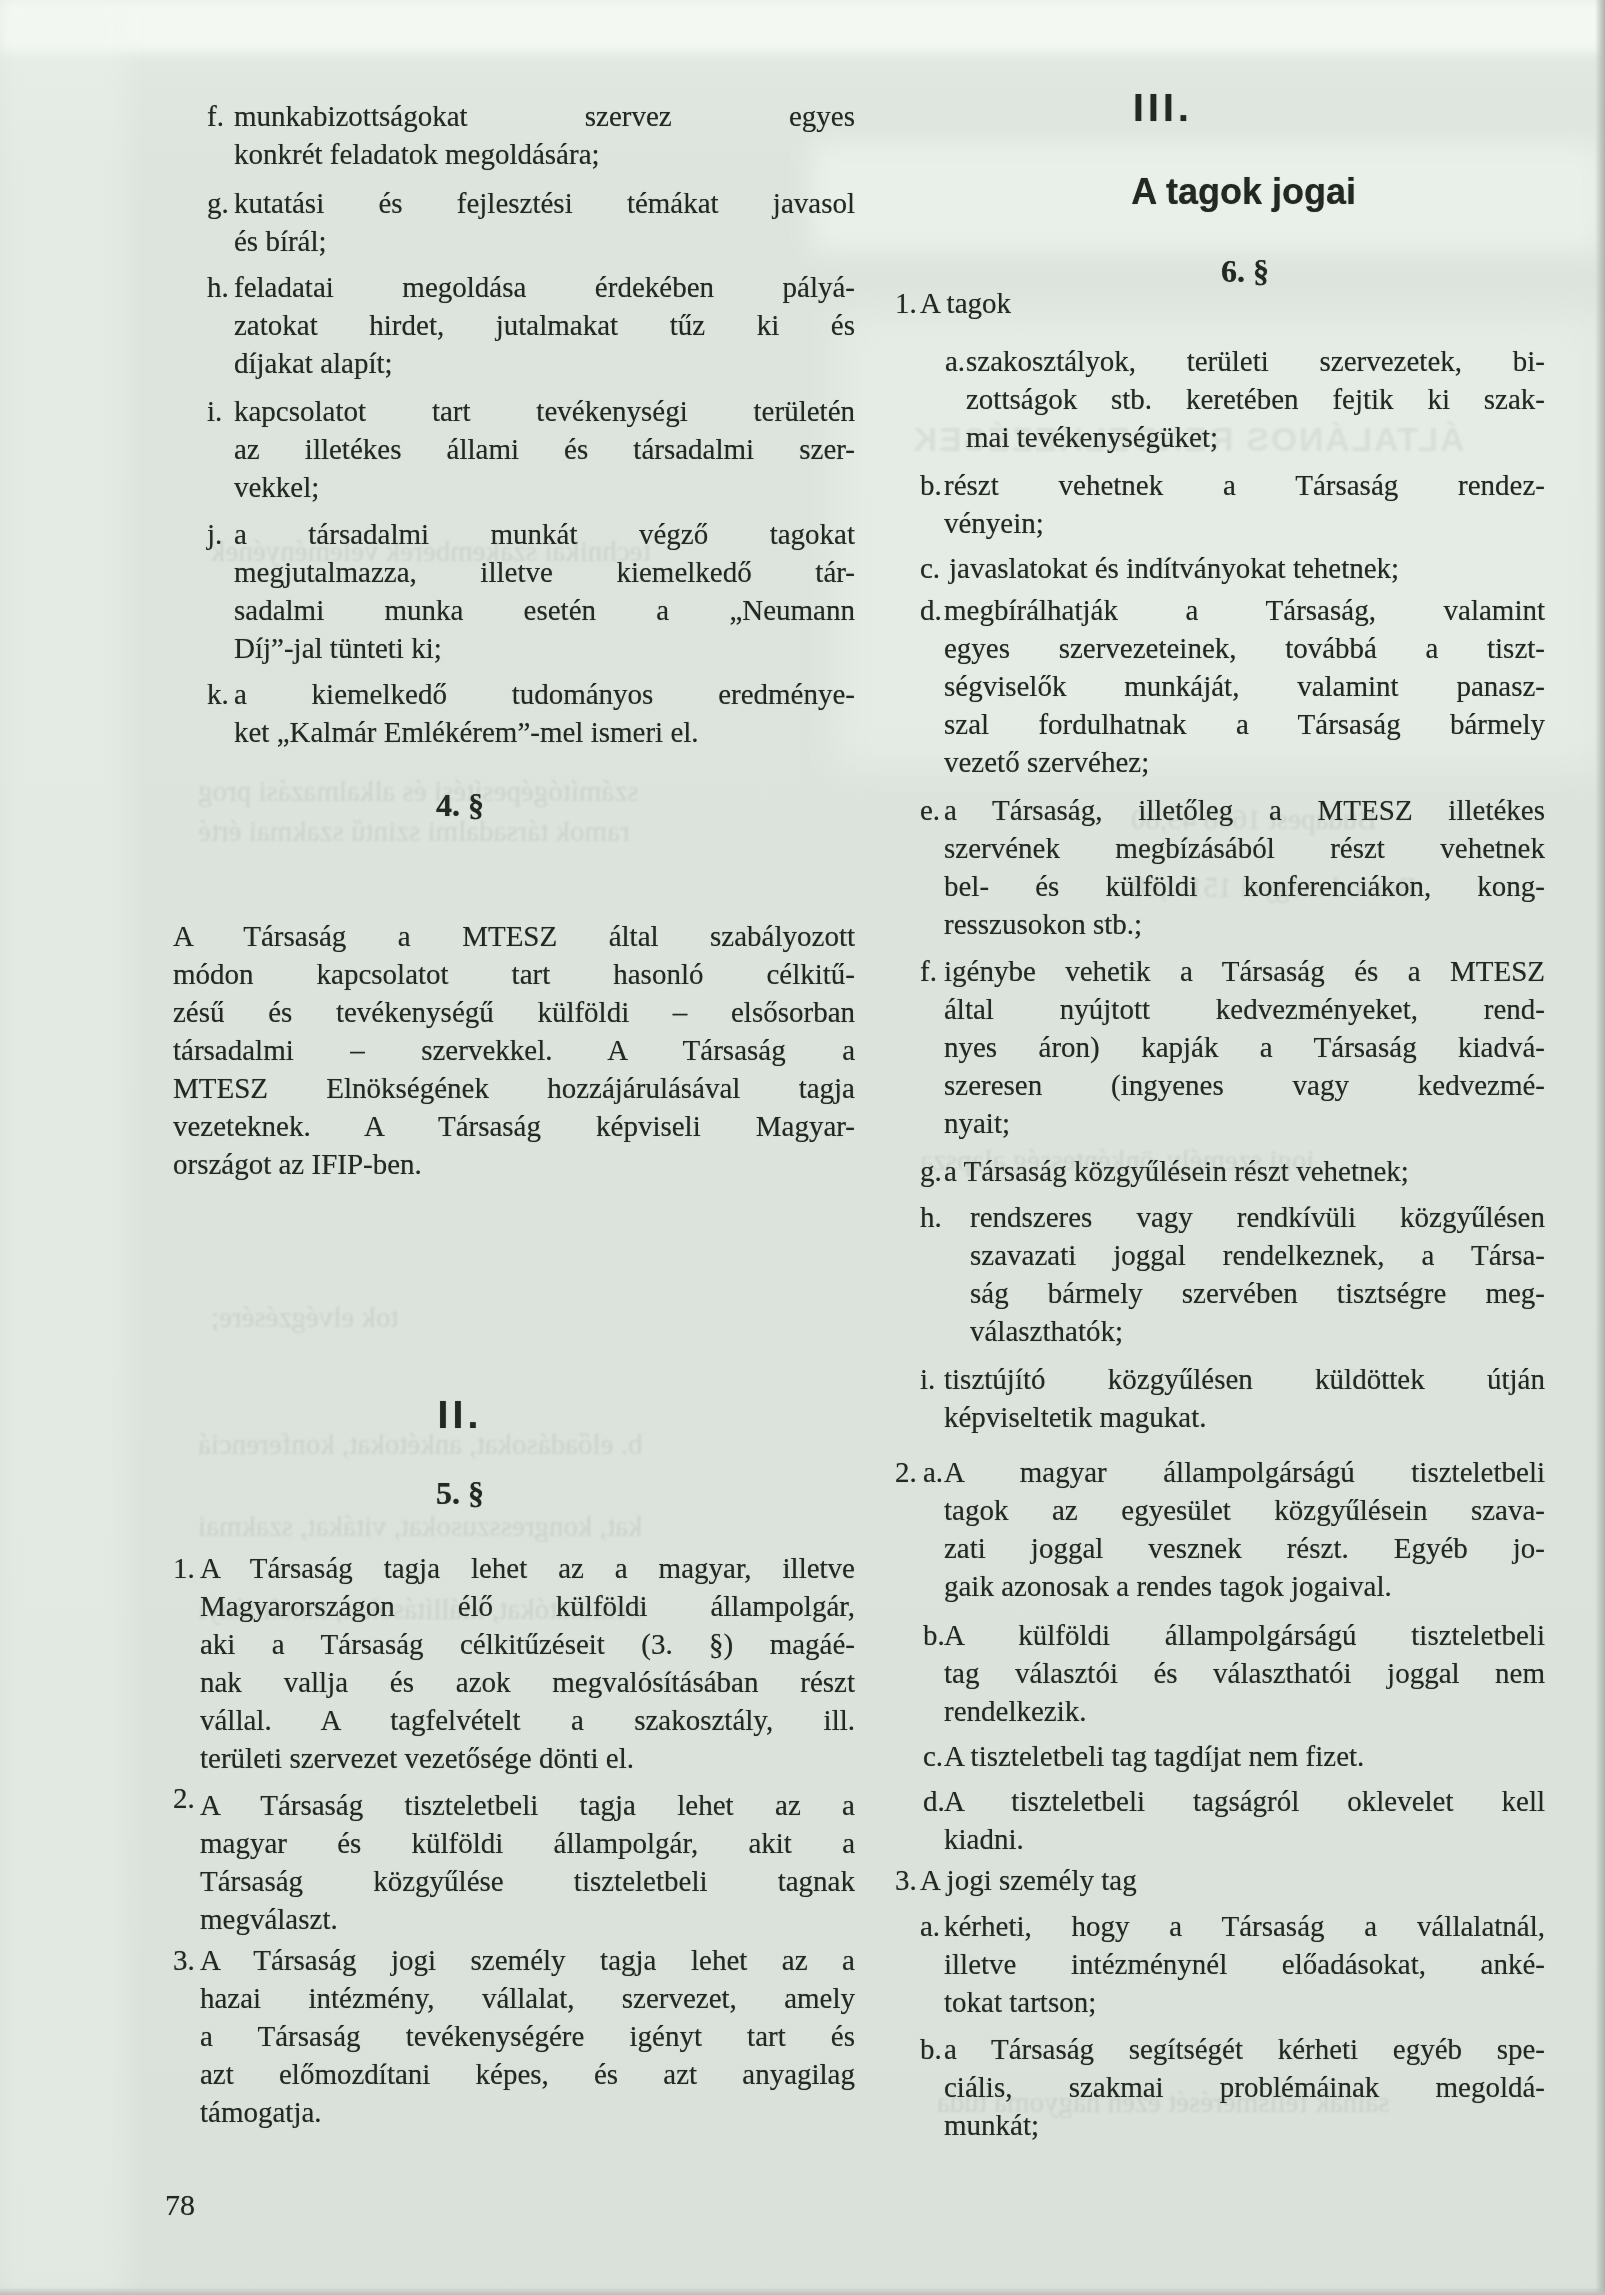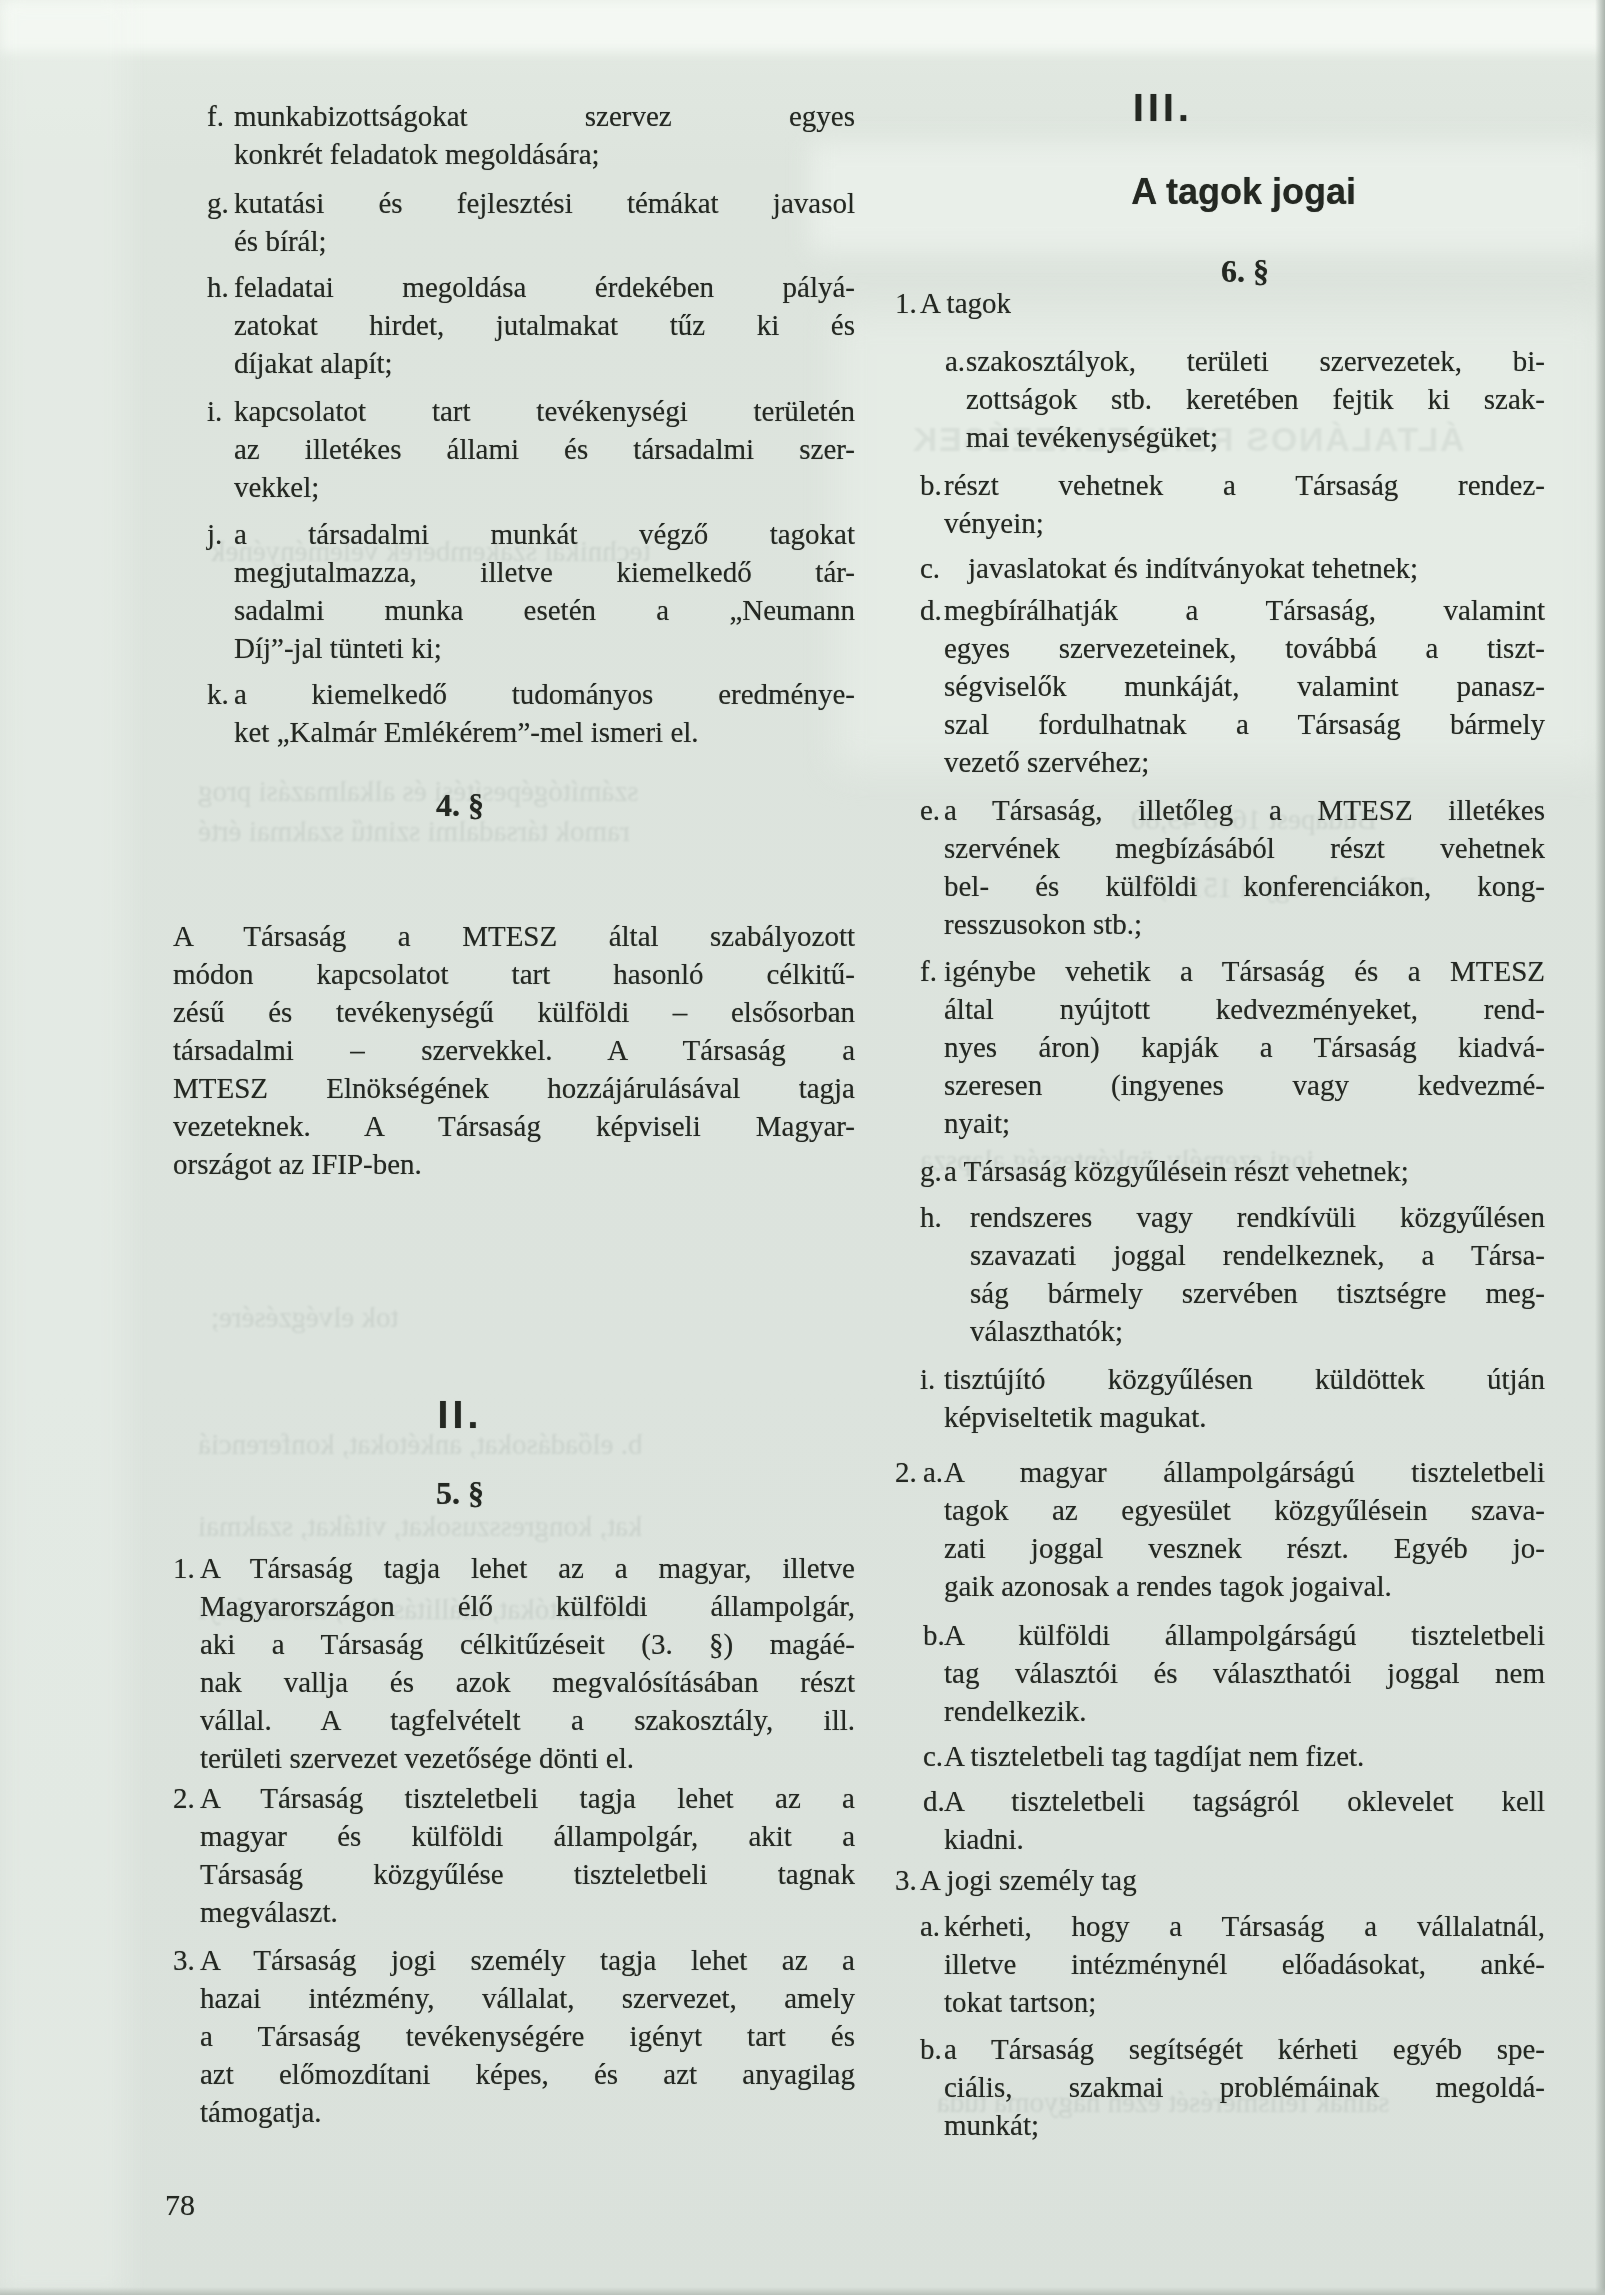--- a/index.html
+++ b/index.html
@@ -145,21 +145,21 @@
         <div class="jline">A Társaság tagja lehet az a magyar, illetve</div>
         <div class="jline">Magyarországon élő külföldi állampolgár,</div>
         <div class="jline">aki a Társaság célkitűzéseit (3. §) magáé-</div>
         <div class="jline">nak vallja és azok megvalósításában részt</div>
         <div class="jline">vállal. A tagfelvételt a szakosztály, ill.</div>
         <div class="jline jlast">területi szervezet vezetősége dönti el.</div>
       </div>
   </div>
   <div class="li" style="left:173px;top:1779px;width:682px;">
     <span class="marker" style="left:0;">2.</span>
-    <div class="txt ml" style="margin-left:27px;">
+    <div class="txt ml" style="margin-left:27px;margin-top:7px;">
         <div class="jline">A Társaság tiszteletbeli tagja lehet az a</div>
         <div class="jline">magyar és külföldi állampolgár, akit a</div>
         <div class="jline">Társaság közgyűlése tiszteletbeli tagnak</div>
         <div class="jline jlast">megválaszt.</div>
       </div>
   </div>
   <div class="li" style="left:173px;top:1941px;width:682px;">
     <span class="marker" style="left:0;">3.</span>
     <div class="txt ml" style="margin-left:27px;">
         <div class="jline">A Társaság jogi személy tagja lehet az a</div>
@@ -193,21 +193,21 @@
   </div>
   <div class="li" style="left:895px;top:466px;width:650px;">
     <span class="marker" style="left:25px;">b.</span>
     <div class="txt ml" style="margin-left:49px;">
         <div class="jline">részt vehetnek a Társaság rendez-</div>
         <div class="jline jlast">vényein;</div>
       </div>
   </div>
   <div class="li" style="left:895px;top:549px;width:650px;">
     <span class="marker" style="left:25px;">c.</span>
-    <div class="txt ml" style="margin-left:73px;">
+    <div class="txt ml" style="margin-left:54px;">
         <div class="jline jlast">javaslatokat és indítványokat tehetnek;</div>
       </div>
   </div>
   <div class="li" style="left:895px;top:591px;width:650px;">
     <span class="marker" style="left:25px;">d.</span>
     <div class="txt ml" style="margin-left:49px;">
         <div class="jline">megbírálhatják a Társaság, valamint</div>
         <div class="jline">egyes szervezeteinek, továbbá a tiszt-</div>
         <div class="jline">ségviselők munkáját, valamint panasz-</div>
         <div class="jline">szal fordulhatnak a Társaság bármely</div>

